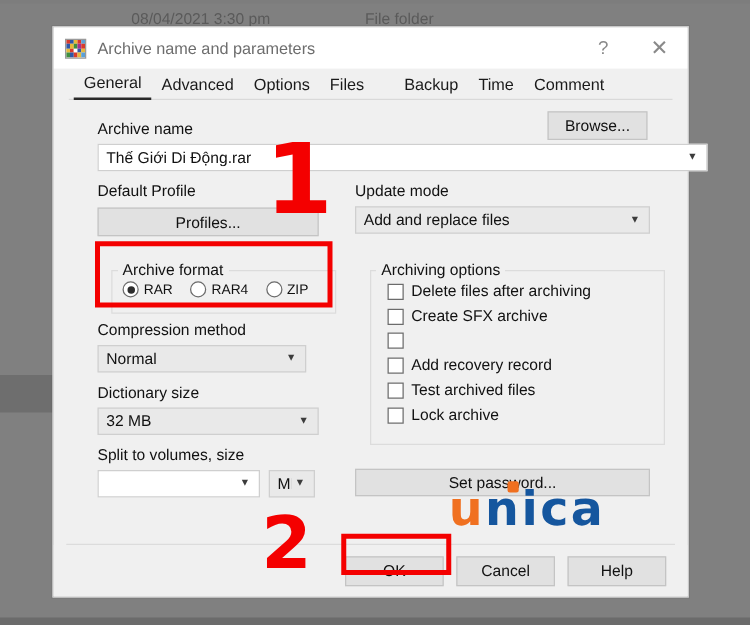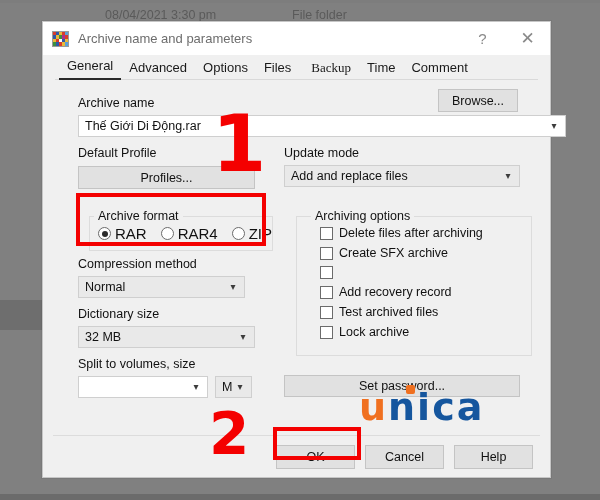--- a/index.html
+++ b/index.html
@@ -59,21 +59,21 @@
   .btn{
     height:23px;background:#e1e1e1;border:1px solid #c4c4c4;box-sizing:border-box;
     font-size:12.5px;color:#111;display:flex;align-items:center;justify-content:center;
   }
 
   fieldset.grp{
     border:1px solid #dcdcdc;margin:12px;padding:0;position:absolute;box-sizing:border-box;
   }
   fieldset.grp > legend{font-size:12.5px;color:#111;padding:0 4px;margin-left:4px;}
 
-  .radio{display:flex;align-items:center;font-size:15px;color:#111;}
+  .radio{display:flex;align-items:center;font-size:11px;color:#111;}
   .radio .dot{width:13px;height:13px;border-radius:50%;border:1px solid #6b6b6b;background:#fff;
        margin-right:4px;display:flex;align-items:center;justify-content:center;box-sizing:border-box;}
   .radio .dot span{width:6px;height:6px;border-radius:50%;background:#2c2c2c;display:none;}
   .radio.on .dot span{display:block;}
 
   .check{display:flex;align-items:center;font-size:12.5px;color:#111;margin-bottom:6px;}
   .check .box{width:13px;height:13px;border:1px solid #6b6b6b;background:#fff;margin-right:6px;box-sizing:border-box;}
 
   .footsep{position:absolute;left:10px;right:10px;bottom:41px;height:1px;background:#dcdcdc;}
   .footer{position:absolute;left:0;right:0;bottom:0;height:41px;display:flex;align-items:center;
@@ -133,21 +133,21 @@
     <div class="title">Archive name and parameters</div>
     <div class="tbbtn">?</div>
     <div class="tbbtn close">✕</div>
   </div>
 
   <div class="tabstrip">
     <div class="tab active">General</div>
     <div class="tab">Advanced</div>
     <div class="tab">Options</div>
     <div class="tab">Files</div>
-    <div class="tab" style="margin-left:4px;font-family:Liberation Serif, serif;">Backup</div>
+    <div class="tab" style="margin-left:16px;">Backup</div>
     <div class="tab">Time</div>
     <div class="tab">Comment</div>
   </div>
 
   <div class="body">
 
     <div class="lbl" style="position:absolute;left:35px;top:16px;">Archive name</div>
     <div class="btn" style="position:absolute;left:395px;top:9px;width:80px;">Browse...</div>
 
     <div class="combo white" style="position:absolute;left:35px;top:35px;width:488px;">
@@ -199,21 +199,21 @@
     <div class="lbl" style="position:absolute;left:35px;top:277px;">Split to volumes, size</div>
     <div class="combo white" style="position:absolute;left:35px;top:296px;width:130px;">
       <div class="txt"></div>
       <div class="chev">▾</div>
     </div>
     <div class="combo" style="position:absolute;left:172px;top:296px;width:37px;">
       <div class="txt">MB</div>
       <div class="chev">▾</div>
     </div>
 
-    <fieldset class="grp" style="left:241px;top:117px;width:236px;height:147px;padding-left:10px;">
+    <fieldset class="grp" style="left:241px;top:117px;width:236px;height:147px;">
       <legend>Archiving options</legend>
       <div style="padding:3px 0 0 13px;">
         <div class="check">
           <span class="box"></span>
           <span>Delete files after archiving</span>
         </div>
         <div class="check">
           <span class="box"></span>
           <span>Create SFX archive</span>
         </div>

